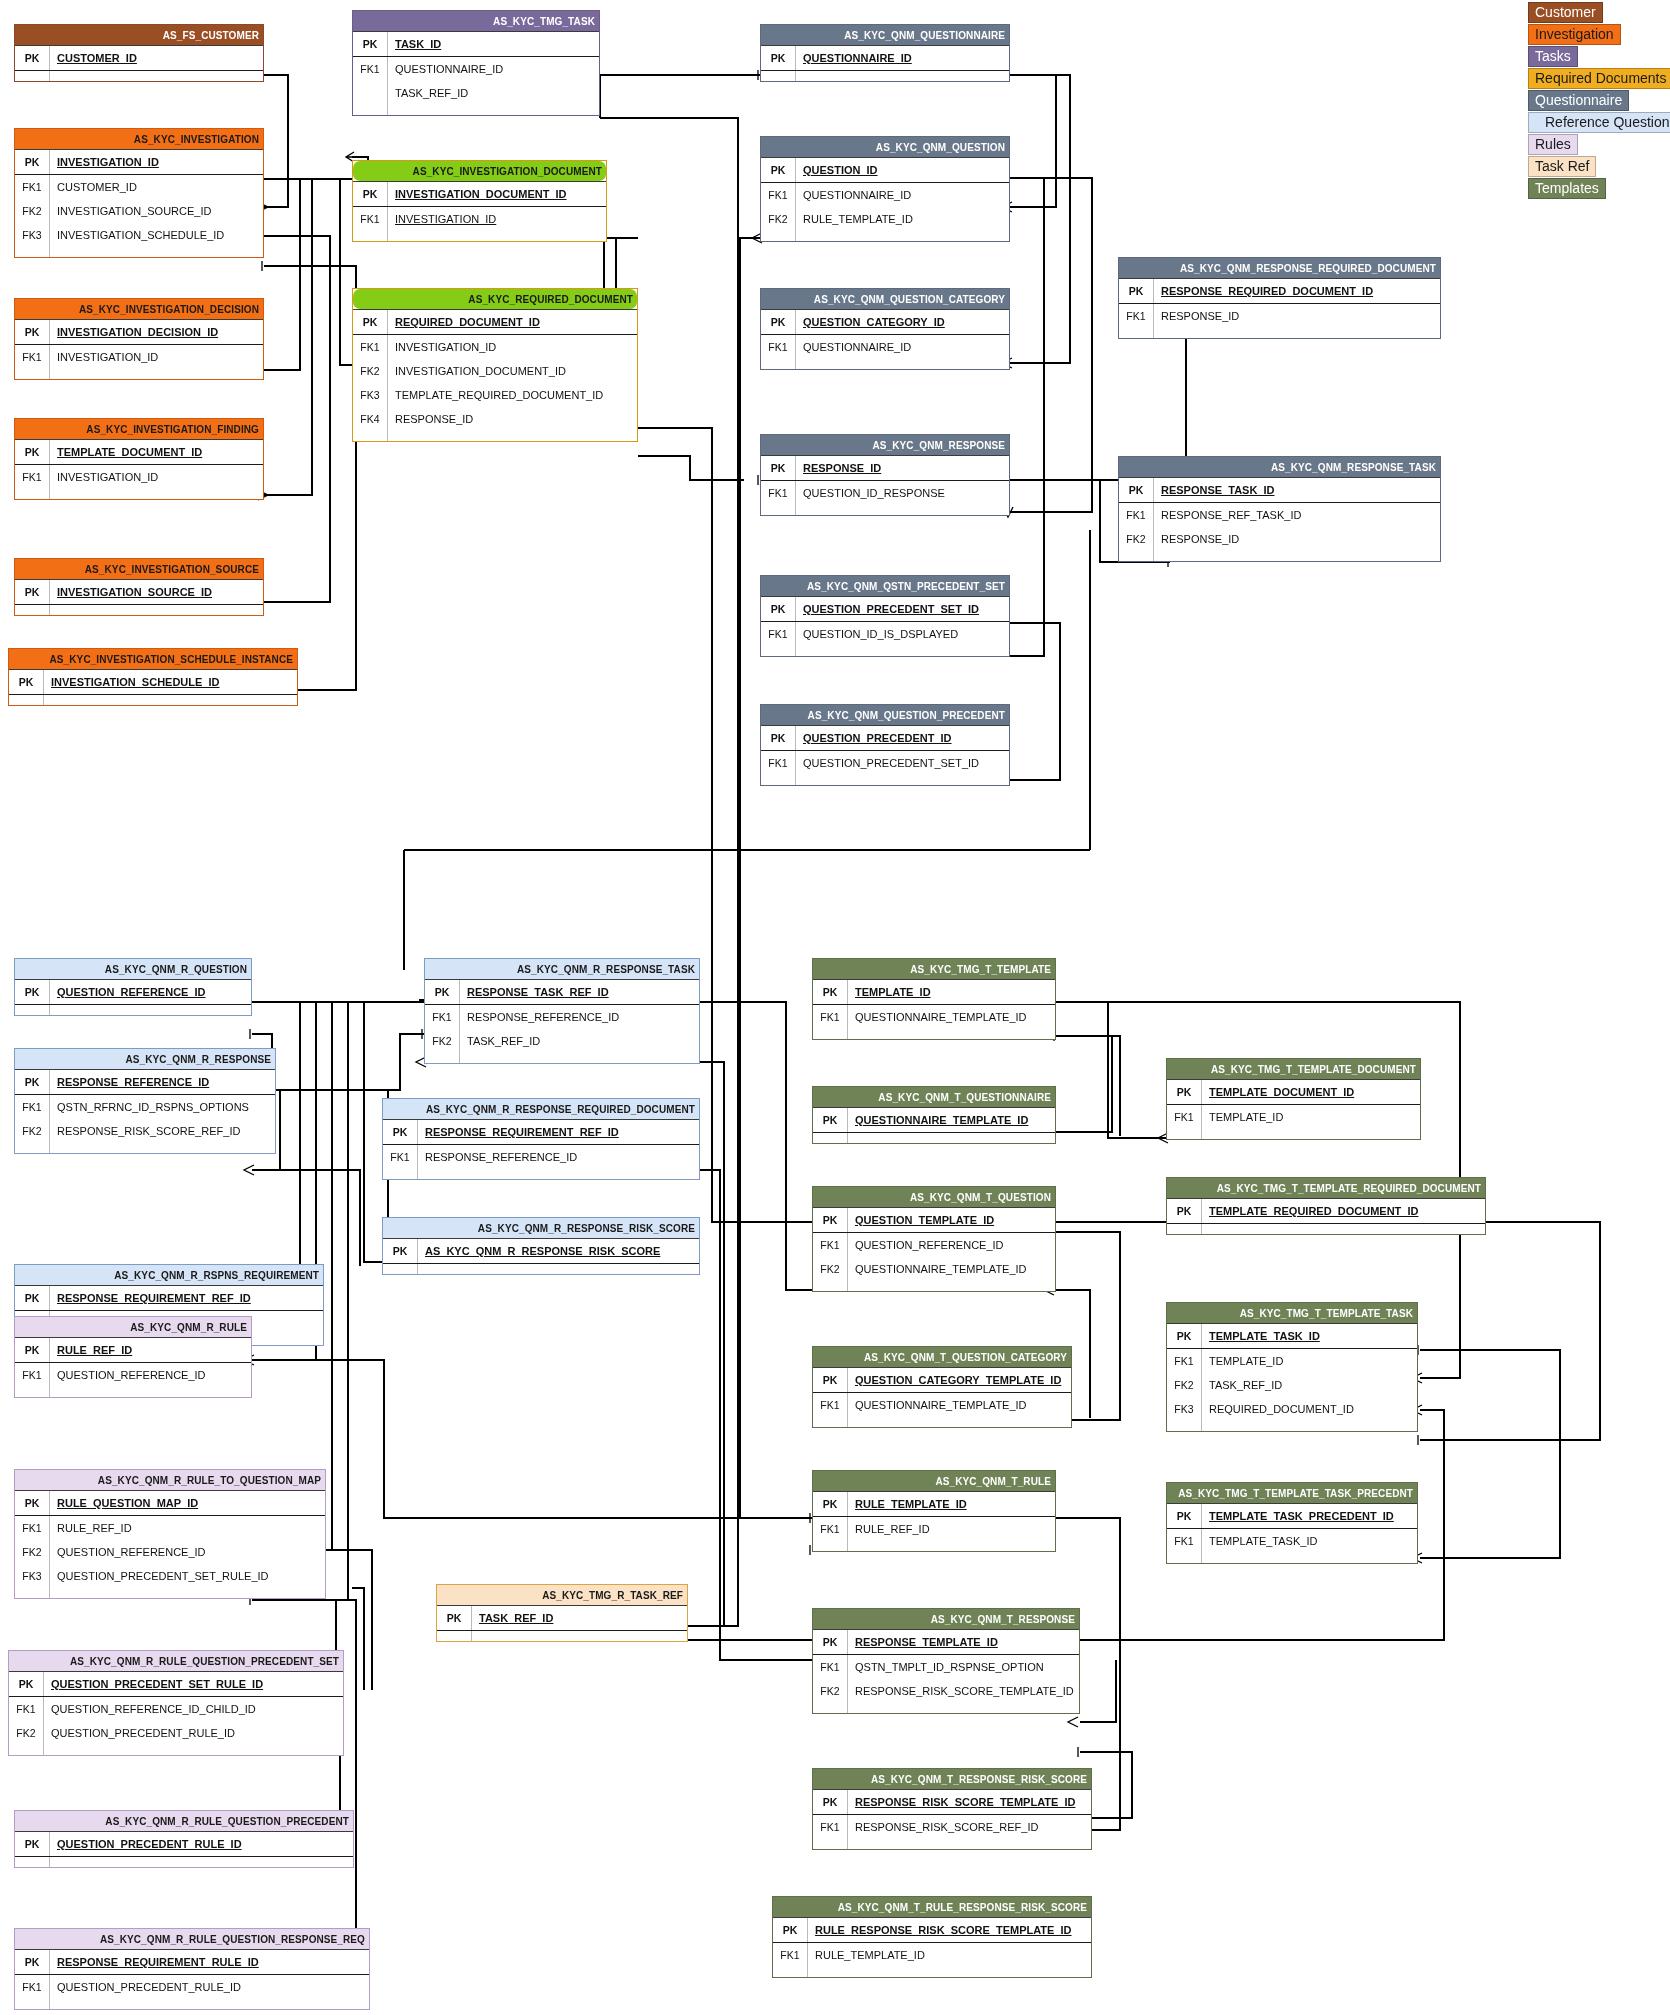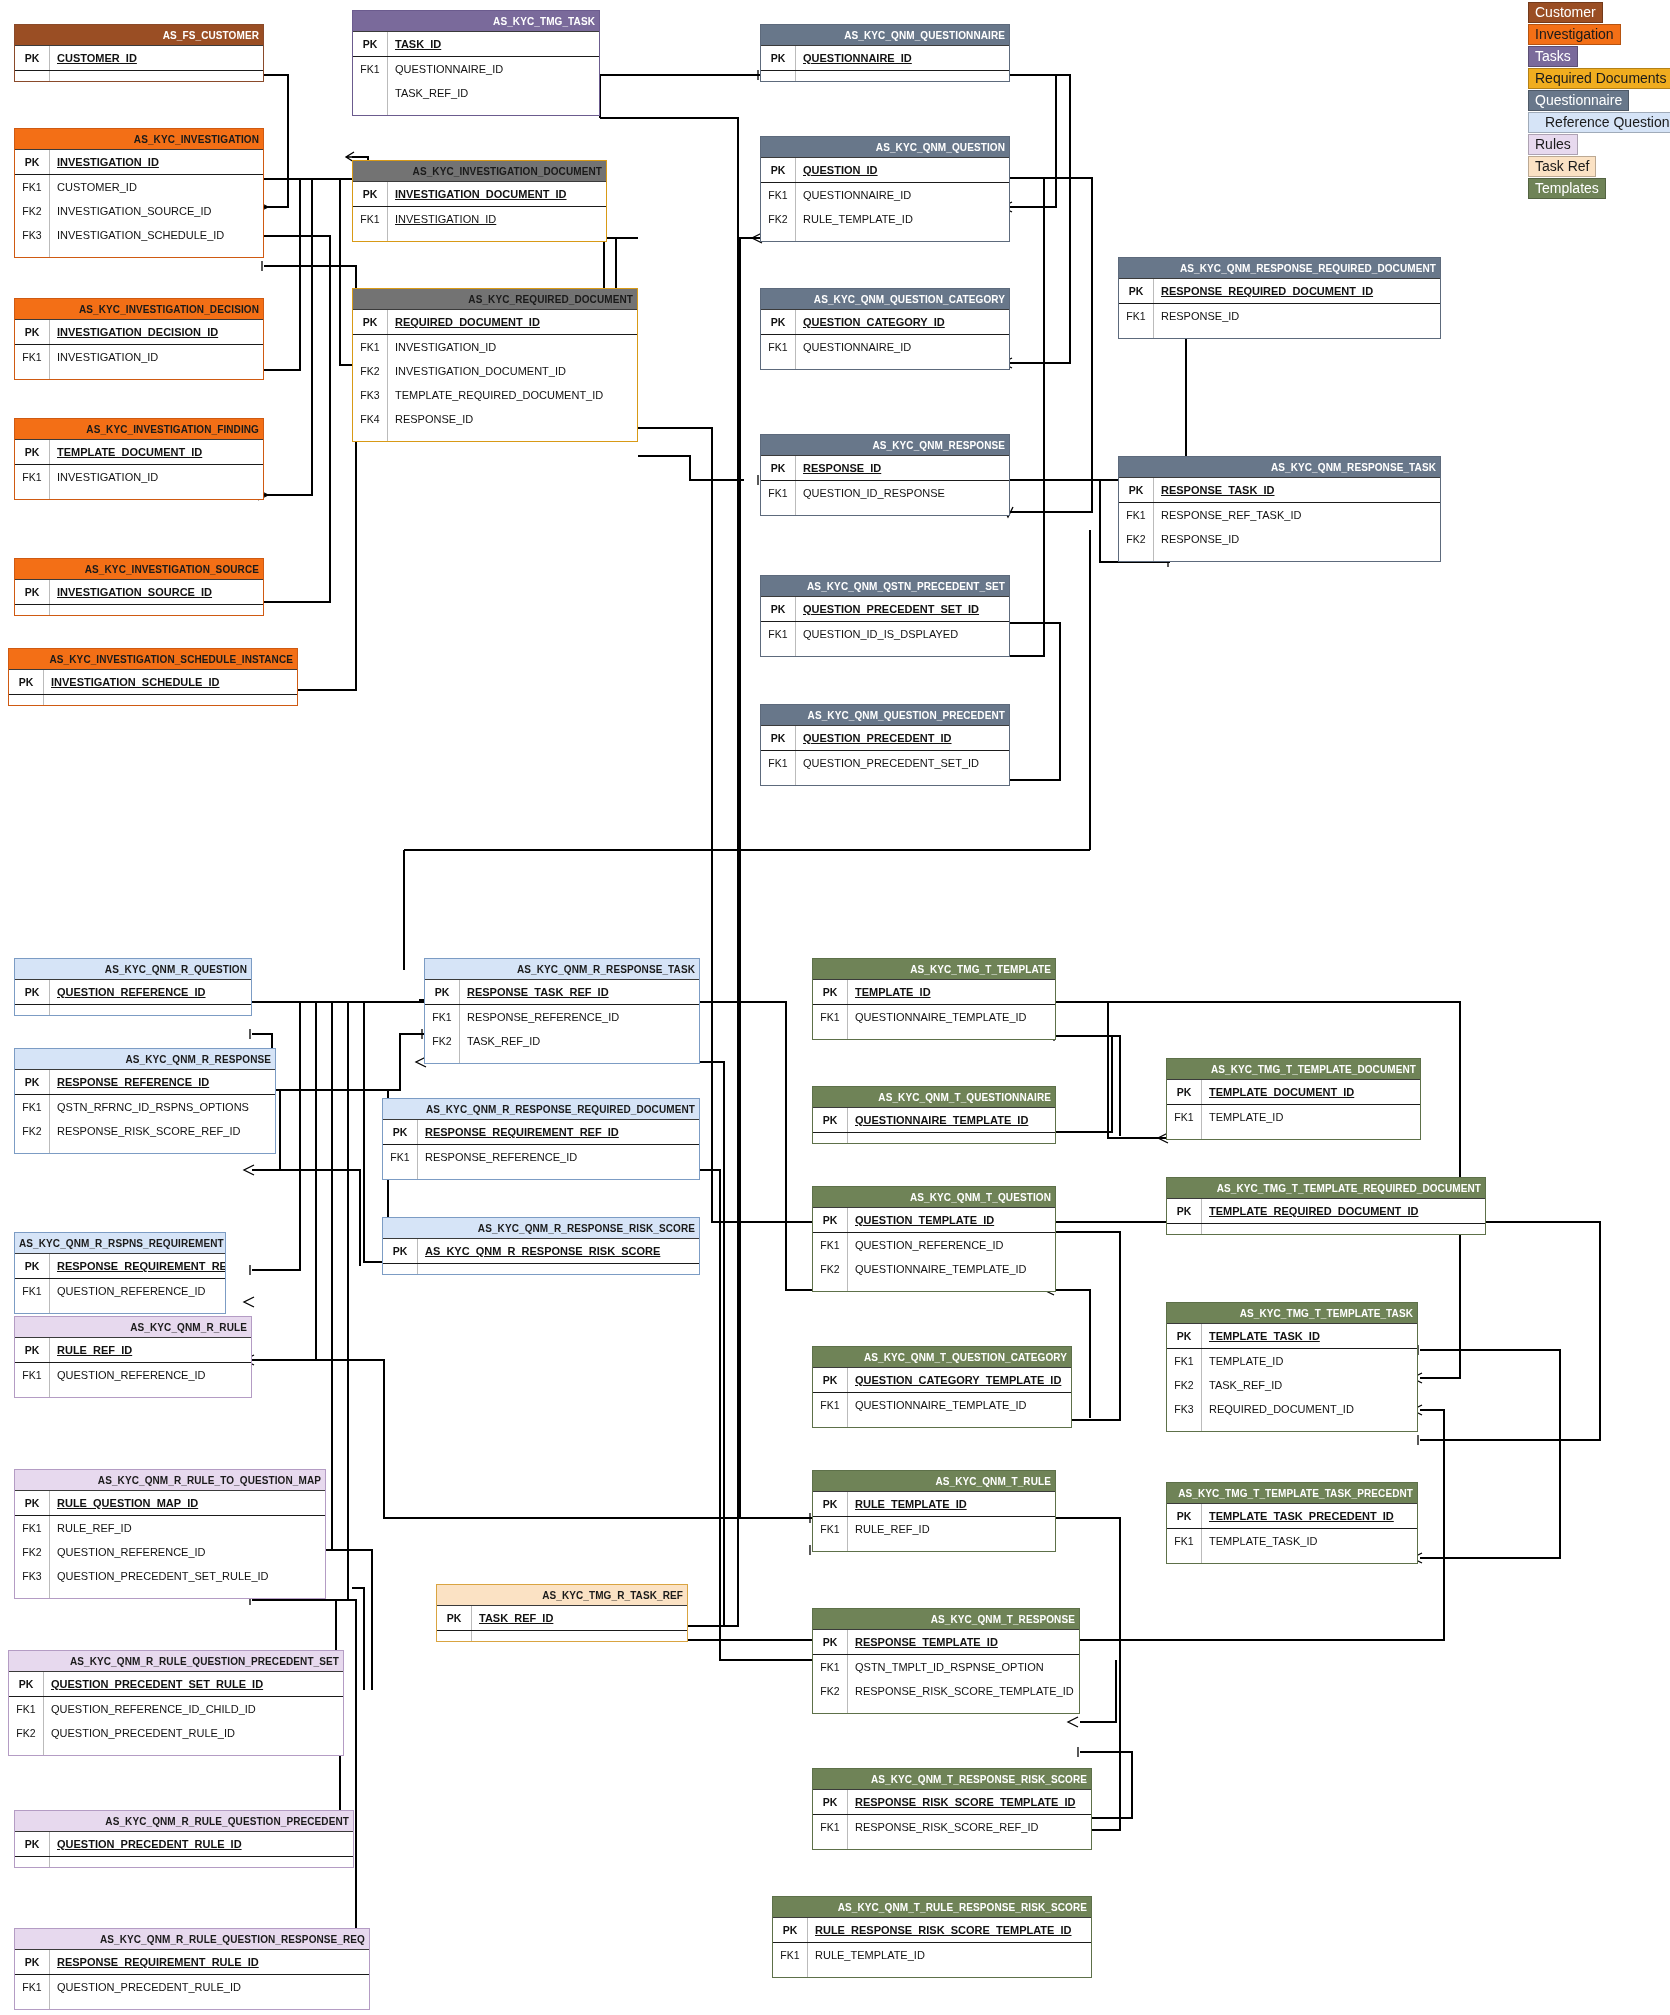--- a/index.html
+++ b/index.html
@@ -91,21 +91,21 @@
   }
 
   
   .c-customer   { border-color: #8a4a2a; }
   .c-customer   > .ent-title { background: #9a4e24; color: #ffffff; }
   .c-investigation { border-color: #cf5a12; }
   .c-investigation > .ent-title { background: #f36f16; color: #1a1a1a; }
   .c-tasks      { border-color: #6b5b8e; }
   .c-tasks      > .ent-title { background: #7a6a9b; color: #ffffff; }
   .c-reqdocs    { border-color: #d89a16; }
-  .c-reqdocs    > .ent-title { background: #737373; color: #1a1a1a; }
+  .c-reqdocs    > .ent-title { background: #84cc16; color: #1a1a1a; border-radius: 7px; }
   .c-quest      { border-color: #5d6a7c; }
   .c-quest      > .ent-title { background: #68778a; color: #ffffff; }
   .c-refq       { border-color: #7c9cc4; }
   .c-refq       > .ent-title { background: #d6e4f7; color: #1a1a1a; }
   .c-rules      { border-color: #b49cc4; }
   .c-rules      > .ent-title { background: #e7d9ee; color: #1a1a1a; }
   .c-taskref    { border-color: #d9a441; }
   .c-taskref    > .ent-title { background: #fbe2c4; color: #1a1a1a; }
   .c-templates  { border-color: #5d7049; }
   .c-templates  > .ent-title { background: #6f8357; color: #ffffff; }
@@ -842,21 +842,21 @@
           </div>
         </div>
         <div>
           <div class="attr-row blank">
             <div class="attr-key"></div>
             <div class="attr-name"></div>
           </div>
         </div>
       </div>
     </div>
-  <div class="entity c-refq" style="left:14px; top:1232px; width:212px;">
+  <div class="entity c-refq" style="left:14px; top:1264px; width:310px;">
       <div class="ent-title">AS_KYC_QNM_R_RSPNS_REQUIREMENT</div>
       <div class="ent-body">
         <div class="pk-group">
           <div class="attr-row">
             <div class="attr-key pk">PK</div>
             <div class="attr-name">RESPONSE_REQUIREMENT_REF_ID</div>
           </div>
         </div>
         <div>
           <div class="attr-row">

